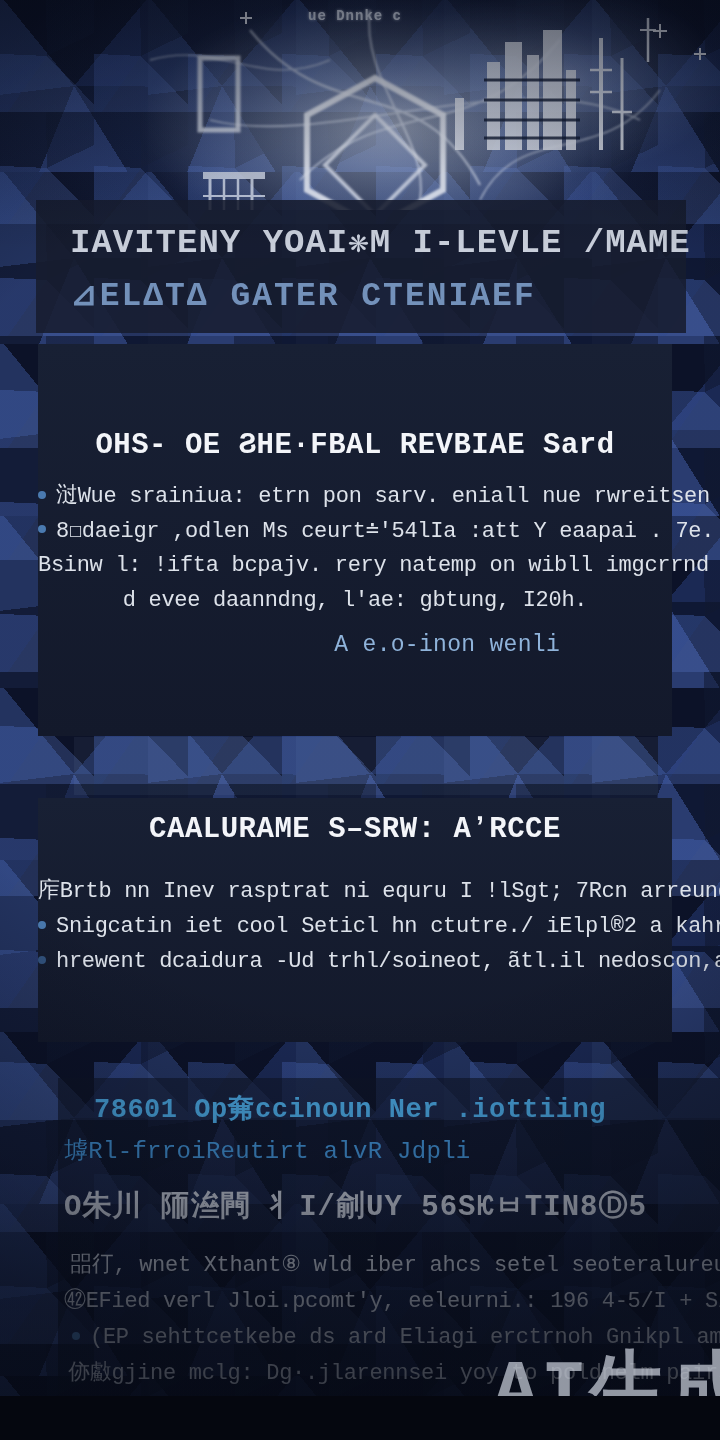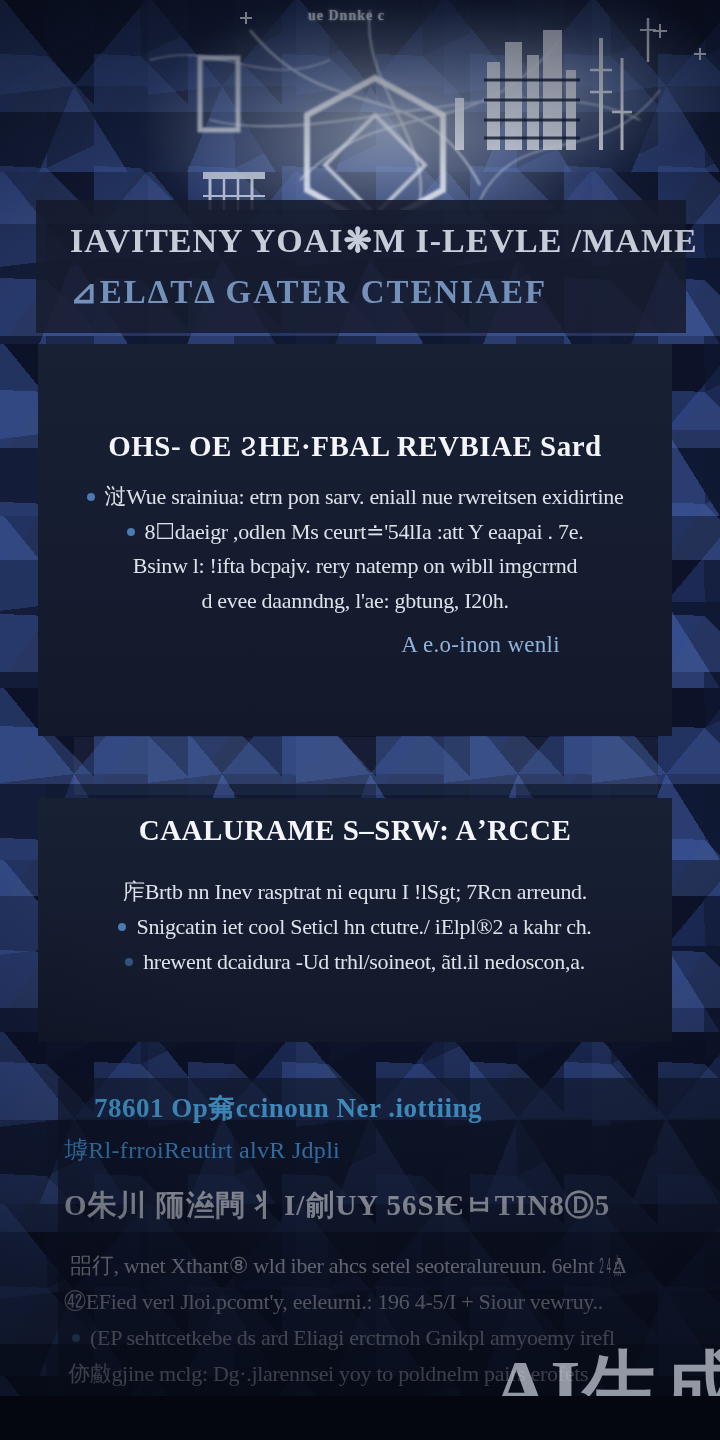--- a/index.html
+++ b/index.html
@@ -1,18 +1,18 @@
 <!DOCTYPE html>
 <html><head>
 <meta charset="utf-8">
 <style>
   html,body{margin:0;padding:0;background:#05070f;}
   #stage{
     position:relative;width:720px;height:1396px;overflow:hidden;
-    font-family:Liberation Serif, serif;
+    font-family:Liberation Mono, monospace;
     background:#101831;
   }
   
   .bg-facets{
     position:absolute;inset:0;
     background:
       conic-gradient(from 40deg, #1b2954 0 14%, #0f1834 14% 30%, #2a3c70 30% 45%, #131c38 45% 62%, #23335f 62% 78%, #0c1228 78% 100%);
     background-size:148px 172px;
   }
   .bg-facets2{

